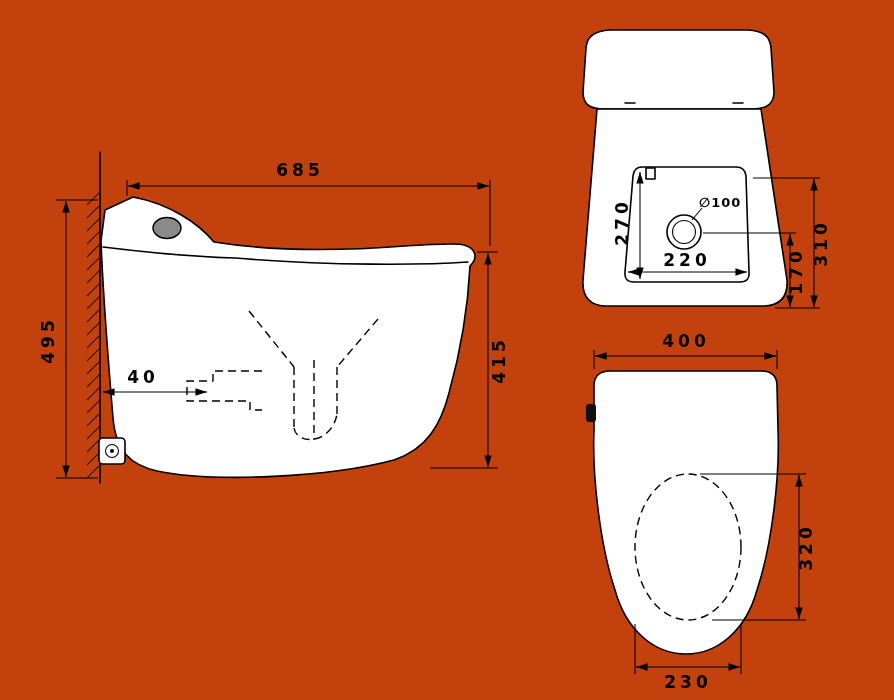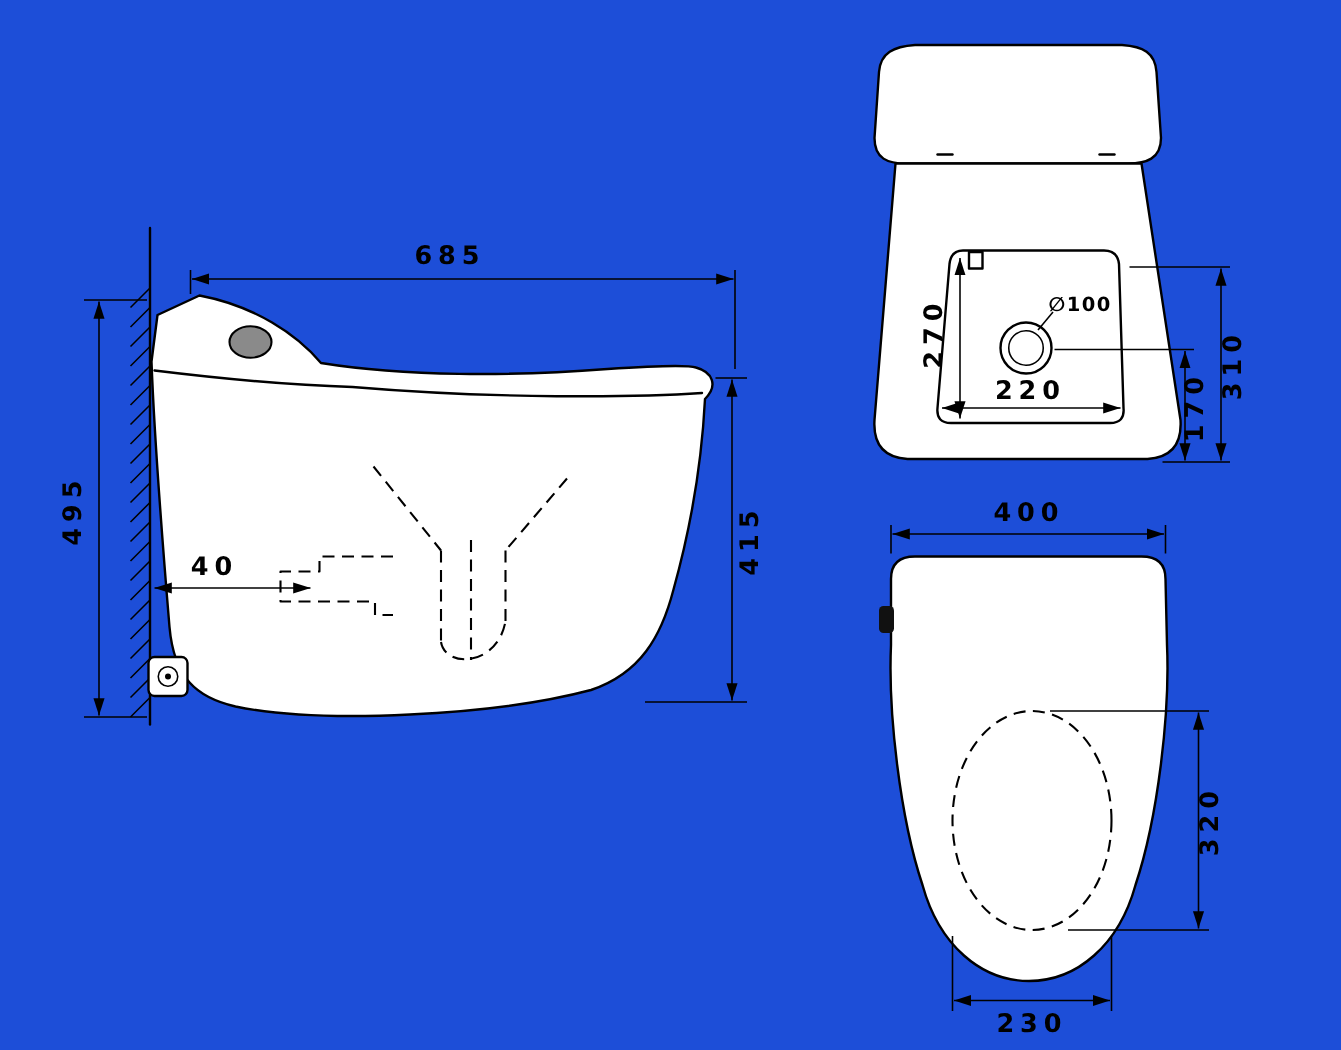--- a/index.html
+++ b/index.html
@@ -1,16 +1,16 @@
 <!DOCTYPE html>
 <html><head>
 <meta charset="utf-8">
 <style>
   html, body { margin: 0; padding: 0; background: #ffffff; }
-  .stage { position: relative; width: 894px; height: 700px; background: #1d4ed8; overflow: hidden; }
+  .stage { position: relative; width: 894px; height: 700px; background: #c2410c; overflow: hidden; }
   svg { display: block; }
   .outline  { stroke: #000; stroke-width: 1.6; fill: none; stroke-linejoin: round; stroke-linecap: round; }
   .outlinef { stroke: #000; stroke-width: 1.6; fill: #ffffff; stroke-linejoin: round; }
   .thin     { stroke: #000; stroke-width: 1.05; fill: none; }
   .dash     { stroke: #000; stroke-width: 1.4; fill: none; stroke-dasharray: 8 5; stroke-linejoin: round; }
   .dimline  { stroke: #000; stroke-width: 1.05; fill: none; }
   .dimtext  { font-family: "DejaVu Sans", "Liberation Sans", sans-serif; font-weight: bold;
               font-size: 17px; letter-spacing: 4px; fill: #000; text-anchor: middle; }
   .dimsmall { font-family: "DejaVu Sans", "Liberation Sans", sans-serif; font-weight: bold;
               font-size: 13px; letter-spacing: 1px; fill: #000; text-anchor: start; }

